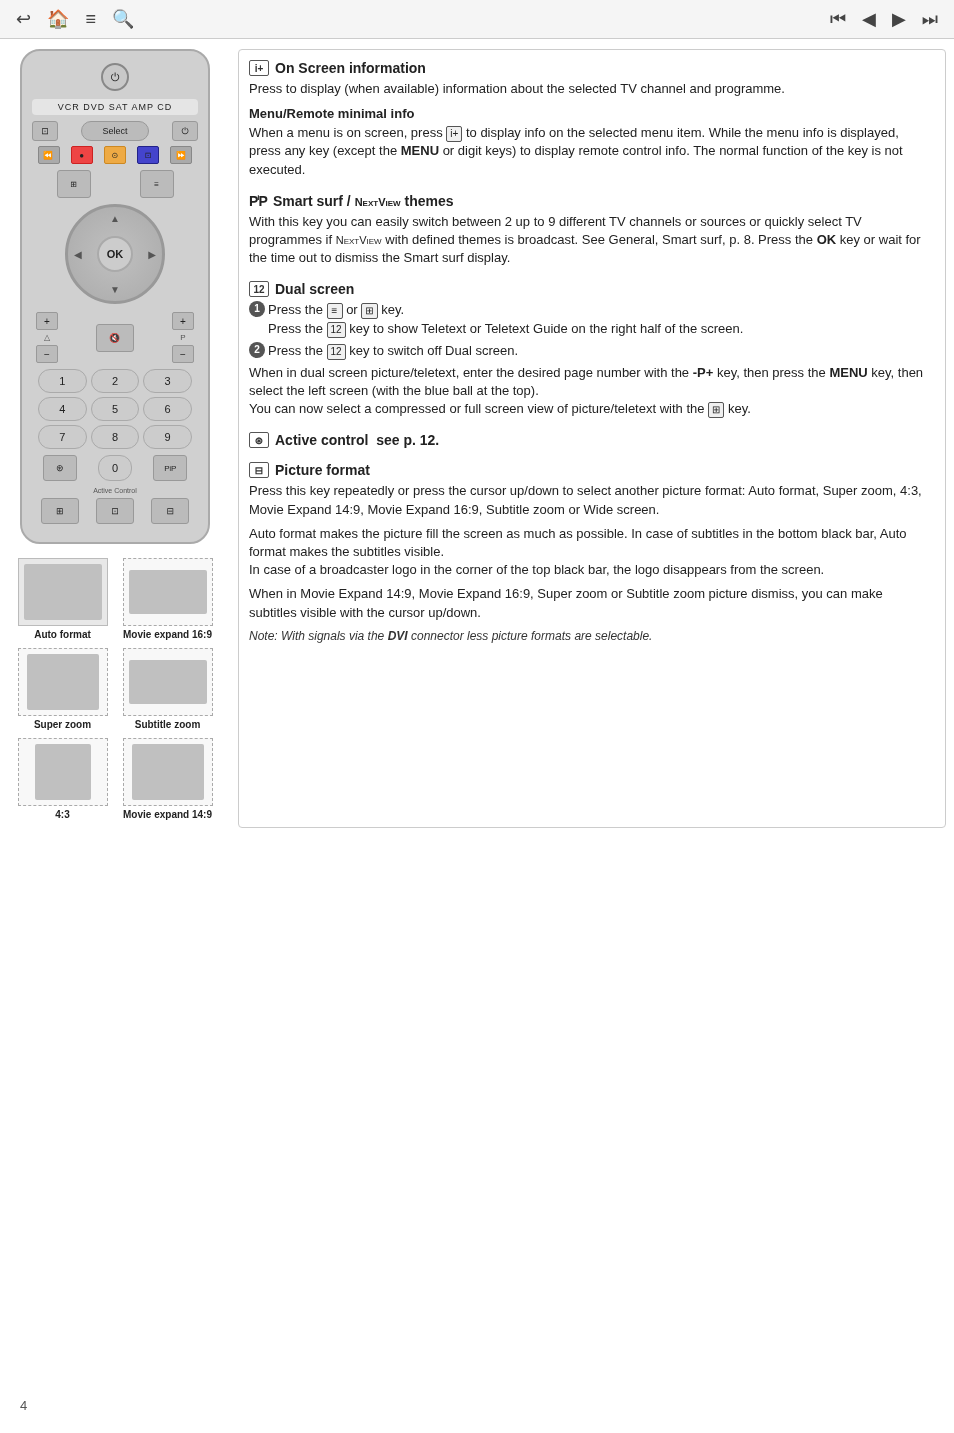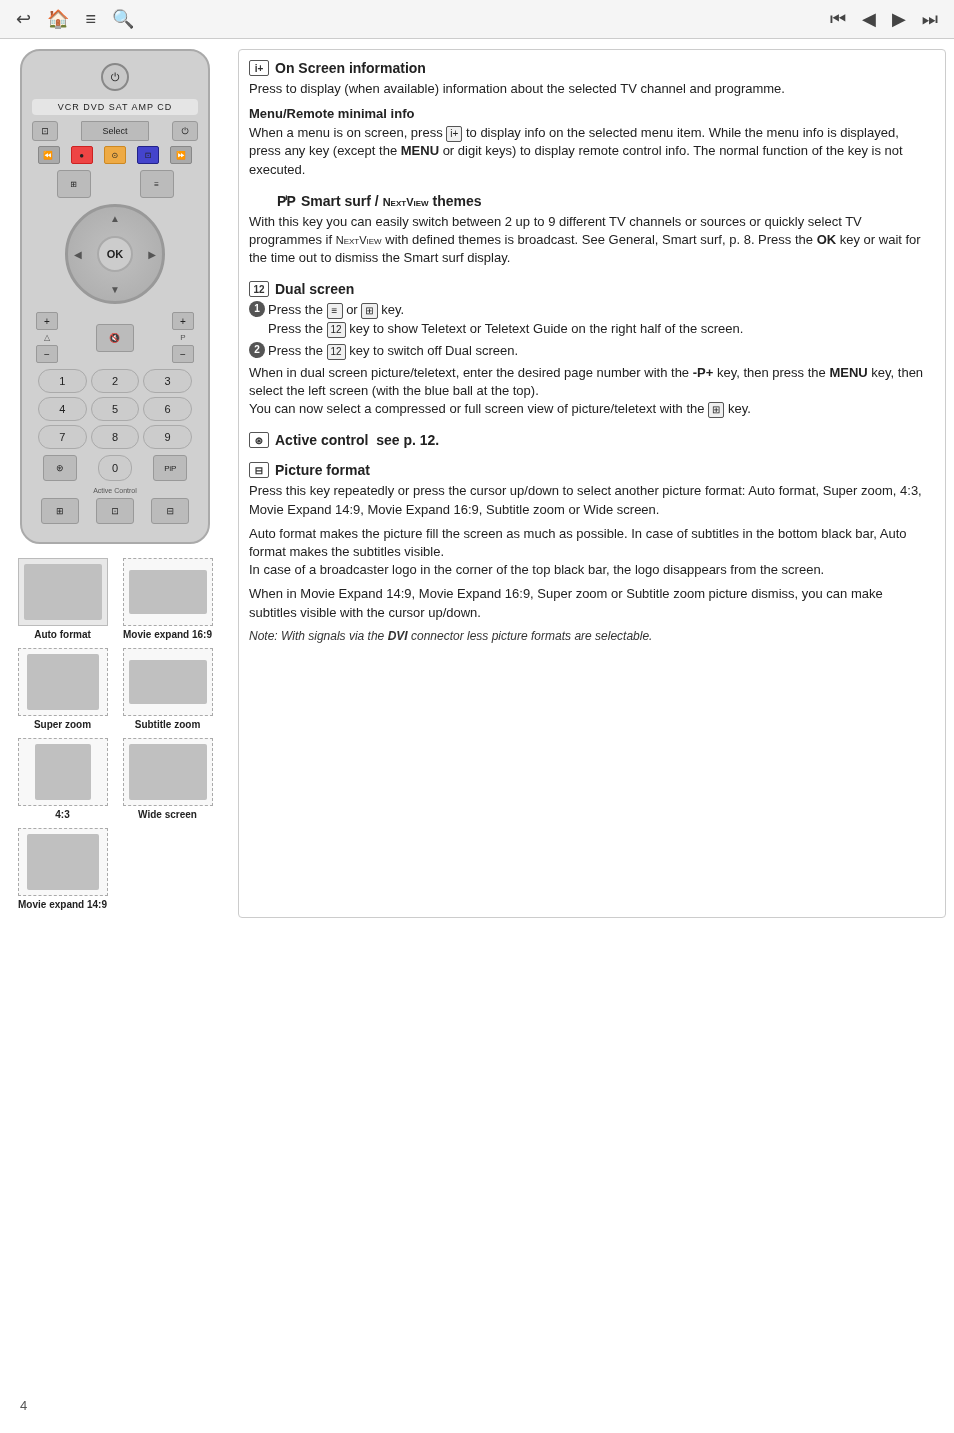--- a/index.html
+++ b/index.html
@@ -100,21 +100,21 @@
       display: flex;
       align-items: center;
       justify-content: center;
       font-size: 9px;
       cursor: pointer;
     }
     .select-btn {
       width: 68px;
       height: 20px;
       background: #bbb;
-      border-radius: 1px;
+      border-radius: 10px;
       border: 1px solid #999;
       display: flex;
       align-items: center;
       justify-content: center;
       font-size: 9px;
       cursor: pointer;
     }
 
     .remote-media-row {
       display: flex;
@@ -626,26 +626,20 @@
         <div class="thumb-label">Subtitle zoom</div>
       </div>
 
       <div class="thumb-item">
         <div class="thumb-box">
           <div class="screen-normal"></div>
         </div>
         <div class="thumb-label">4:3</div>
       </div>
 
-      <div class="thumb-item">
-        <div class="thumb-box">
-          <div class="screen-full"></div>
-        </div>
-        <div class="thumb-label">Wide screen</div>
-      </div>
 
       <div class="thumb-item">
         <div class="thumb-box">
           <div class="screen-super"></div>
         </div>
         <div class="thumb-label">Movie expand 14:9</div>
       </div>
 
     </div>
 
@@ -661,21 +655,21 @@
       <p>Press to display (when available) information about the selected TV channel and programme.</p>
 
       <div class="subsection-title">Menu/Remote minimal info</div>
       <p>
         When a menu is on screen, press <span class="key-box">i+</span> to display info on the selected menu item. While the menu info is displayed, press any key (except the <span class="bold">MENU</span> or digit keys) to display remote control info. The normal function of the key is not executed.
       </p>
     </div>
 
     <div class="section">
       <div class="section-title">
-        <span style="font-size:14px; font-weight:bold; letter-spacing:-1px;margin-left:28px;">P<sup style="font-size:8px">i</sup>P</span>
+        <span style="font-size:14px; font-weight:bold; letter-spacing:-1px;">P<sup style="font-size:8px">i</sup>P</span>
         <span><span class="bold">Smart surf / </span><span class="small-caps">NextView</span><span class="bold"> themes</span></span>
       </div>
       <p>
         With this key you can easily switch between 2 up to 9 different TV channels or sources or quickly select TV programmes if <span class="small-caps">NextView</span> with defined themes is broadcast. See General, Smart surf, p. 8.
         Press the <span class="bold">OK</span> key or wait for the time out to dismiss the Smart surf display.
       </p>
     </div>
 
     <div class="section">
       <div class="section-title">

